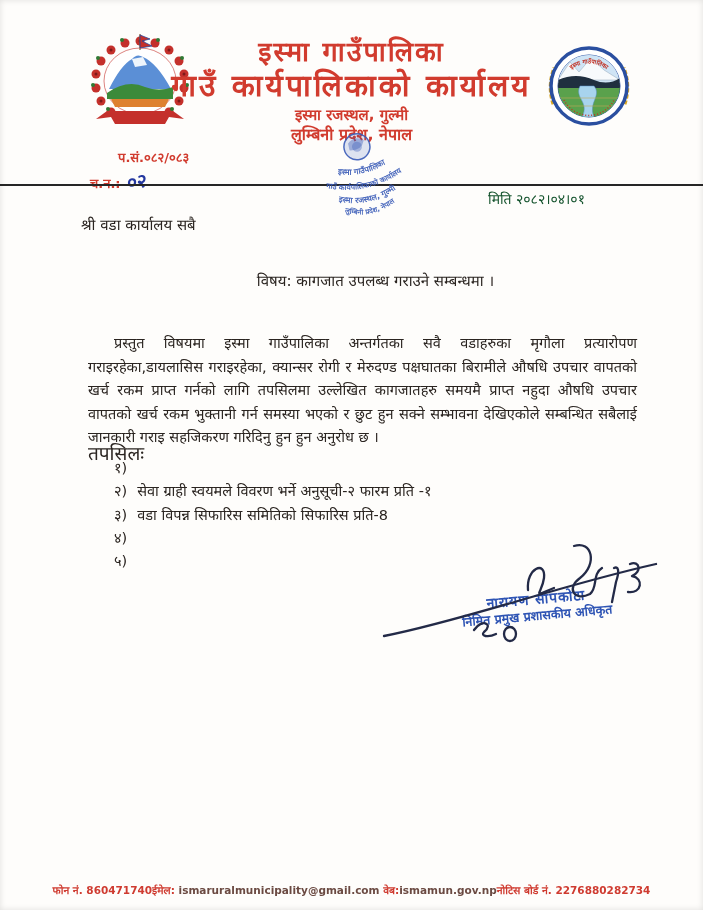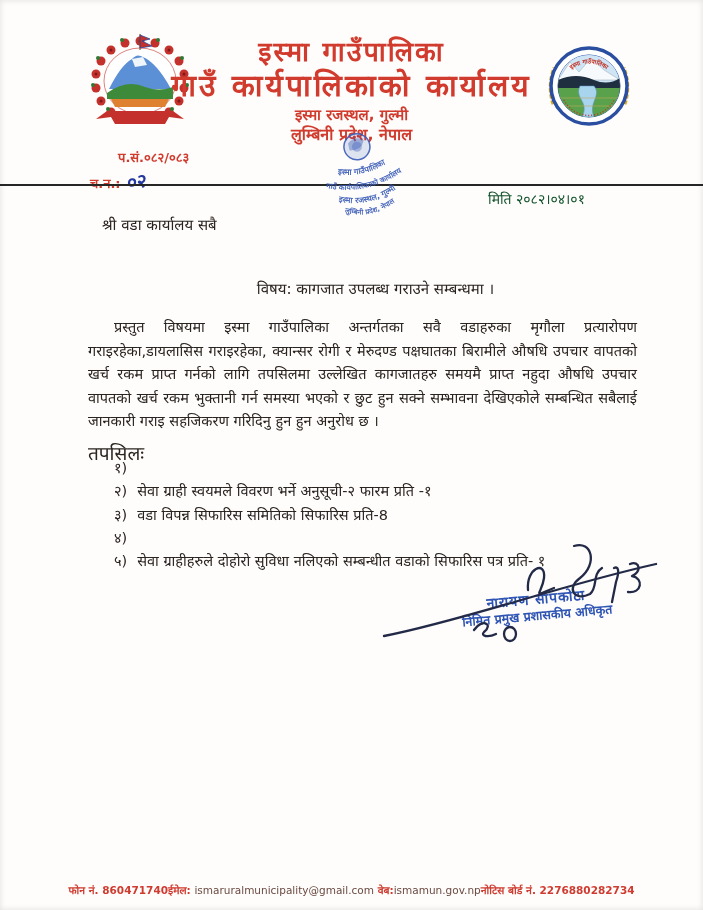--- a/index.html
+++ b/index.html
@@ -22,38 +22,38 @@
   .refno { position:absolute; left:90px; top:148px; color:#d13b2e; font-size:13px; font-weight:bold;margin-left:28px; }
   .chano { position:absolute; left:90px; top:168px; color:#d13b2e; font-size:13px; font-weight:bold; }
   .chano .hand { display:inline-block; color:#2438a0; font-size:19px; font-weight:bold;
                  transform:rotate(-7deg) skewX(-6deg); margin-left:6px; font-family:"DejaVu Serif", serif; }
   .rule { position:absolute; left:0; right:0; top:184px; height:2px; background:#262626; }
   .date { position:absolute; left:488px; top:189px; font-size:14px; color:#14532d; }
   
   .inkstamp { position:absolute; left:303px; top:124px; width:122px; height:112px;
               transform:rotate(-12deg); opacity:.92; z-index:3; }
   
-  .addressee { position:absolute; left:102px; top:212px; font-size:15px; line-height:27px; }
-  .subject { position:absolute; left:0; width:100%; top:278px; text-align:center; font-size:15px;padding-left:48px; }
-  .para { position:absolute; left:88px; right:66px; top:316px; font-size:14.5px;
+  .addressee { position:absolute; left:81px; top:212px; font-size:15px; line-height:27px; }
+  .subject { position:absolute; left:0; width:100%; top:270px; text-align:center; font-size:15px;padding-left:48px; }
+  .para { position:absolute; left:88px; right:66px; top:332px; font-size:14.5px;
           line-height:23.5px; text-align:justify; text-indent:26px; }
   .tapasil { position:absolute; left:88px; top:440px; font-size:19px;font-family:Liberation Mono, monospace; }
   .list { position:absolute; left:114px; right:60px; top:457px; font-size:14.5px; }
   .list .li { display:flex; gap:10px; line-height:23.3px; margin-bottom:0; }
   .list .num { flex:0 0 auto; }
   
   .sig { position:absolute; left:378px; top:538px; width:285px; height:115px; z-index:5; }
   .ostamp { position:absolute; left:424px; top:591px; width:225px; text-align:center;
             transform:rotate(-5deg); color:#2e54b4; z-index:4; }
   .ostamp .nm { font-size:14px; font-weight:bold; letter-spacing:1px; line-height:17px; }
   .ostamp .tt { font-size:12.5px; font-weight:bold; line-height:16px; }
   
   .footer { position:absolute; left:0; right:0; top:883px; text-align:center;
             font-size:10.5px; color:#cf3b30; font-weight:bold; }
-  .footer .lat { color:#6b4a42; font-weight:normal;margin-top:24px; }
+  .footer .lat { color:#6b4a42; font-weight:bold;margin-top:24px; }
 </style>
 </head>
 <body>
 
 <div class="page">
 
   <div class="emblem-left">
     <svg viewBox="0 0 106 92" width="108" height="92">
 
       <ellipse cx="53" cy="47" rx="36" ry="33" fill="#ffffff" stroke="#c4302b" stroke-width="0.6"></ellipse>
@@ -184,21 +184,20 @@
     </div>
     <div class="li">
       <span class="num">३)</span>
       <span>वडा विपन्न सिफारिस समितिको सिफारिस प्रति-8</span>
     </div>
     <div class="li">
       <span class="num">४)</span>
     </div>
     <div class="li">
       <span class="num">५)</span>
-      <span>सेवा ग्राहीहरुले दोहोरो सुविधा नलिएको सम्बन्धीत वडाको सिफारिस पत्र प्रति- १</span>
     </div>
   </div>
 
   <div class="ostamp">
     <div class="nm">नारायण सापकोटा</div>
     <div class="tt">निमित प्रमुख प्रशासकीय अधिकृत</div>
   </div>
 
   <div class="sig">
     <svg viewBox="0 0 285 115" width="285" height="115">

